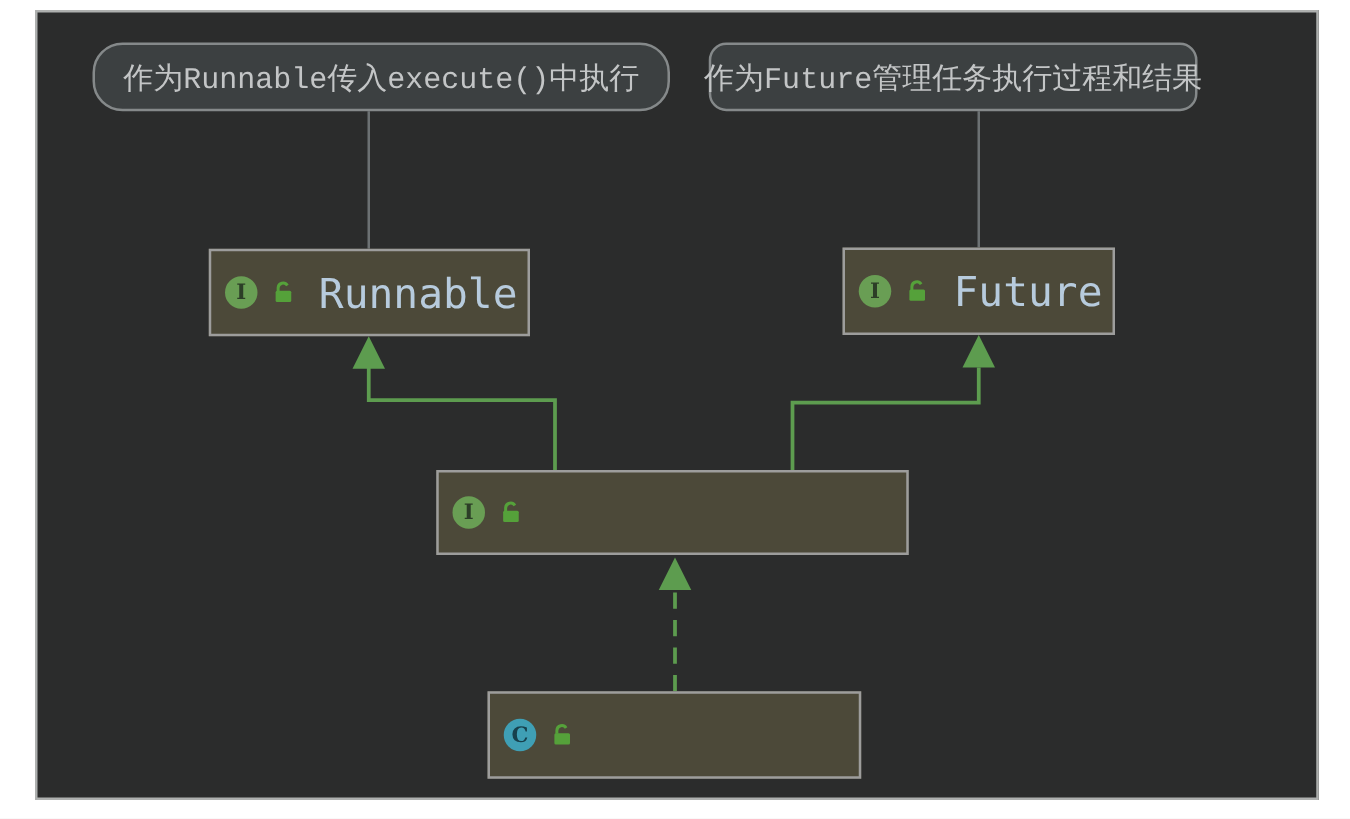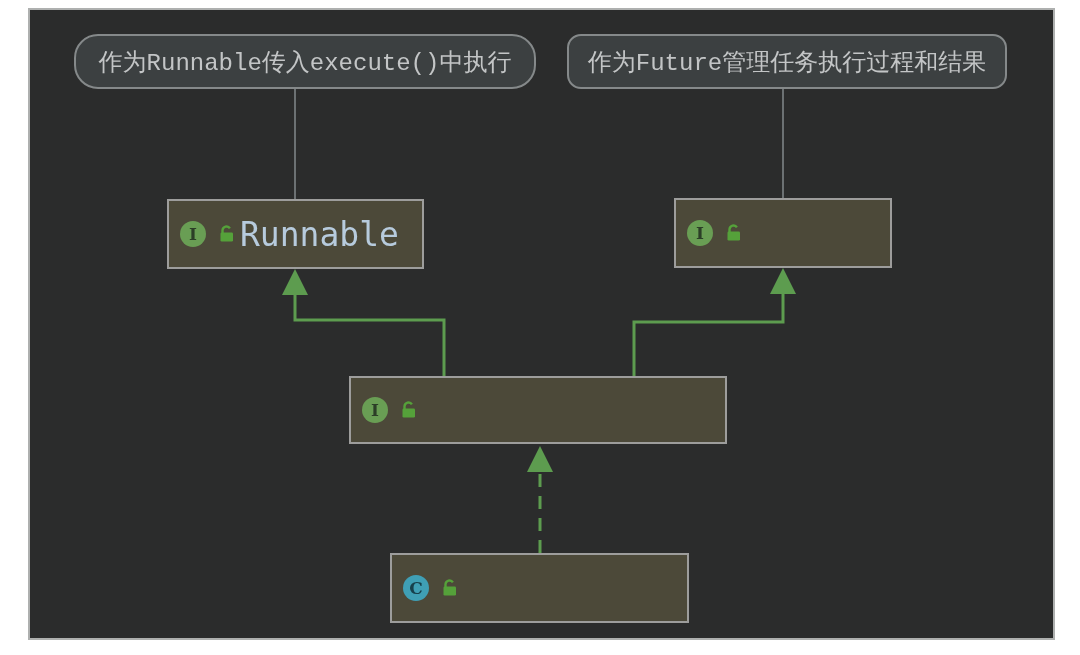--- a/index.html
+++ b/index.html
@@ -42,33 +42,33 @@
     background: #3c4041;
     color: #c3c5c6;
     font-family: "Liberation Mono", "DejaVu Serif", serif;
     font-size: 24px;
     display: flex;
     align-items: center;
     justify-content: center;
     white-space: nowrap;
   }
   .note-left  { left: 44px;  top: 24px; width: 462px; border-radius: 24px; }
-  .note-right { left: 537px; top: 24px; width: 440px; }
+  .note-right { left: 537px; top: 24px; width: 391px; }
   .node {
     position: absolute;
     box-sizing: border-box;
     background: #4c4939;
     border: 2px solid #9d9d9c;
     display: flex;
     align-items: center;
     padding: 0 8px 0 10px;
   }
   .node .label {
     flex: 1;
-    text-align: left;
+    text-align: right;
     color: #b7cbdd;
     font-family: "DejaVu Sans Mono", monospace;
     font-size: 33px;
     line-height: 1;
     white-space: nowrap;
   }
   .node .icon { display: inline-flex; flex: 0 0 auto; }
   .kind-icon { margin-right: 7px; }
   .lock-icon-wrap { margin-right: 4px; }
   .node-runnable       { left: 137px; top: 189px; width: 257px; height: 70px; }
@@ -127,20 +127,21 @@
           <circle cx="14" cy="14" r="13" fill="#699e54"></circle>
           <text x="14" y="19.5" text-anchor="middle" font-family="DejaVu Serif, serif" font-size="17" font-weight="bold" fill="#2c3e27">I</text>
         </svg>
       </span>
       <span class="icon lock-icon-wrap">
         <svg width="22" height="22" viewBox="0 0 22 22">
           <path d="M8.5 10 V7.3 a4 4 0 0 1 7.4 -1.9" fill="none" stroke="#55a13a" stroke-width="2.4"></path>
           <rect x="6.5" y="9.5" width="12.5" height="9" rx="1.2" fill="#55a13a"></rect>
         </svg>
       </span>
+      <span class="label">Future</span>
     </div>
 
     <div class="node node-runnablefuture">
       <span class="icon kind-icon">
         <svg width="28" height="28" viewBox="0 0 28 28">
           <circle cx="14" cy="14" r="13" fill="#699e54"></circle>
           <text x="14" y="19.5" text-anchor="middle" font-family="DejaVu Serif, serif" font-size="17" font-weight="bold" fill="#2c3e27">I</text>
         </svg>
       </span>
       <span class="icon lock-icon-wrap">

